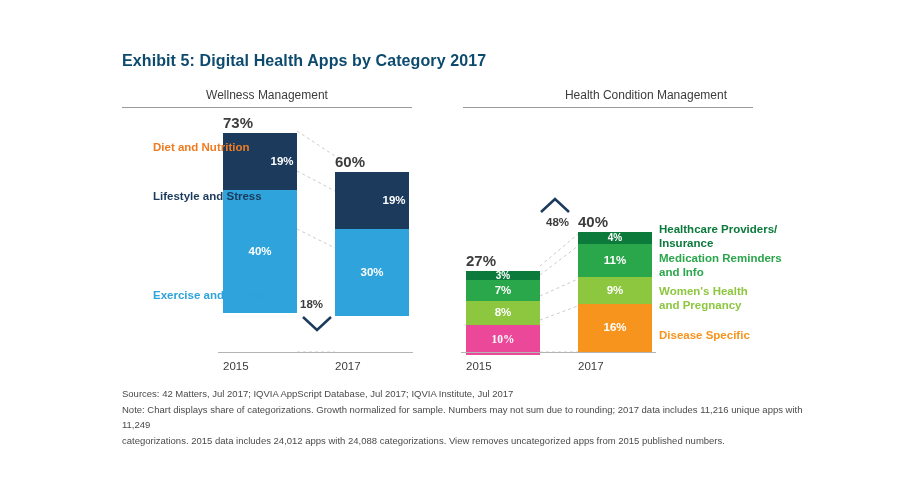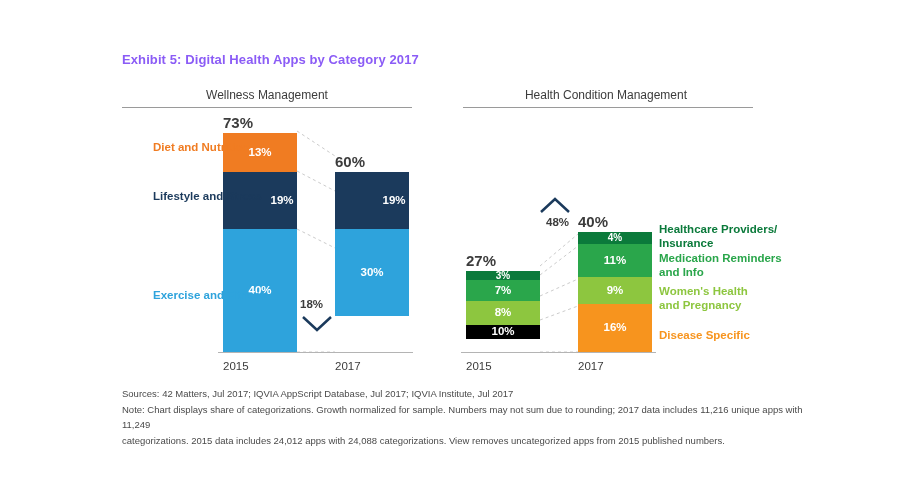--- a/index.html
+++ b/index.html
@@ -12,23 +12,23 @@
     background: #ffffff;
     font-family: "Liberation Sans", sans-serif;
     color: #3c3c3c;
     position: relative;
     overflow: hidden;
   }
   .exhibit-title {
     position: absolute;
     left: 122px;
     top: 52px;
-    font-size: 13px;
-    font-weight: bold;
-    color: #8b5cf6;
+    font-size: 16px;
+    font-weight: bold;
+    color: #0c4a6e;
     letter-spacing: 0.1px;
   }
 
   
   .panel-header {
     position: absolute;
     font-size: 12px;
     color: #3c3c3c;
     text-align: center;
   }
@@ -121,42 +121,39 @@
   .footnotes div { white-space: pre-wrap; }
 </style>
 </head>
 <body>
 
 <div class="exhibit-title">Exhibit 5: Digital Health Apps by Category 2017</div>
 
 <div class="panel-header" style="left:122px; top:88px; width:290px;">Wellness Management</div>
 <div class="panel-rule" style="left:122px; top:107px; width:290px;"></div>
 
-<div class="panel-header" style="left:461px; top:88px; width:290px;">Health Condition Management</div>
+<div class="panel-header" style="left:437px; top:88px; width:290px;text-align:right;">Health Condition Management</div>
 <div class="panel-rule" style="left:463px; top:107px; width:290px;"></div>
 
 <svg class="connectors">
 
   <line x1="297" y1="131" x2="335" y2="156" stroke="#cccccc" stroke-width="1" stroke-dasharray="3,3"></line>
   <line x1="297" y1="171" x2="335" y2="191" stroke="#cccccc" stroke-width="1" stroke-dasharray="3,3"></line>
   <line x1="297" y1="229" x2="335" y2="248" stroke="#cccccc" stroke-width="1" stroke-dasharray="3,3"></line>
   <line x1="297" y1="352" x2="335" y2="352" stroke="#cccccc" stroke-width="1" stroke-dasharray="3,3"></line>
 
   <line x1="540" y1="266" x2="578" y2="234" stroke="#cccccc" stroke-width="1" stroke-dasharray="3,3"></line>
   <line x1="540" y1="275" x2="578" y2="246" stroke="#cccccc" stroke-width="1" stroke-dasharray="3,3"></line>
   <line x1="540" y1="296" x2="578" y2="279" stroke="#cccccc" stroke-width="1" stroke-dasharray="3,3"></line>
   <line x1="540" y1="320" x2="578" y2="306" stroke="#cccccc" stroke-width="1" stroke-dasharray="3,3"></line>
   <line x1="540" y1="352" x2="578" y2="352" stroke="#cccccc" stroke-width="1" stroke-dasharray="3,3"></line>
 </svg>
 
 <div class="total-label" style="left:223px; top:114px;">73%</div>
 <div class="bar" style="left:223px; top:133px;">
-  <div class="seg" style="height:39px; background:#f07c22;">
-    <span>13%</span>
-  </div>
   <div class="seg dark" style="height:57px; background:#1b3a5c;">
     <span>19%</span>
   </div>
   <div class="seg" style="height:123px; background:#2ea3dc;">
     <span>40%</span>
   </div>
 </div>
 <div class="axis-label" style="left:223px; top:360px;">2015</div>
 
 <div class="total-label" style="left:335px; top:153px;">60%</div>
@@ -185,21 +182,21 @@
 <div class="bar" style="left:466px; top:271px;">
   <div class="seg" style="height:9px; background:#0b7a3b;">
     <span style="font-size:10px;">3%</span>
   </div>
   <div class="seg" style="height:21px; background:#2aa64b;">
     <span>7%</span>
   </div>
   <div class="seg" style="height:24px; background:#8dc63f;">
     <span>8%</span>
   </div>
-  <div class="seg" style="height:14px; background:#000000;">
+  <div class="seg" style="height:30px; background:#ec4899;font-family:Liberation Serif, serif;">
     <span>10%</span>
   </div>
 </div>
 <div class="axis-label" style="left:466px; top:360px;">2015</div>
 
 <div class="total-label" style="left:578px; top:213px;">40%</div>
 <div class="bar" style="left:578px; top:232px;">
   <div class="seg" style="height:12px; background:#0b7a3b;">
     <span style="font-size:10px;">4%</span>
   </div>

